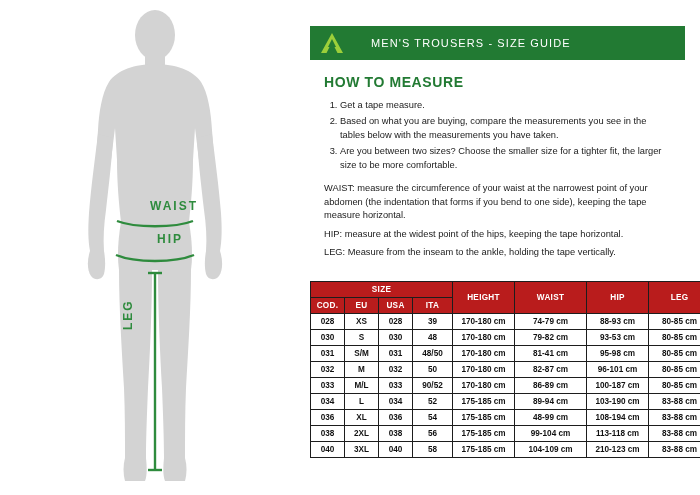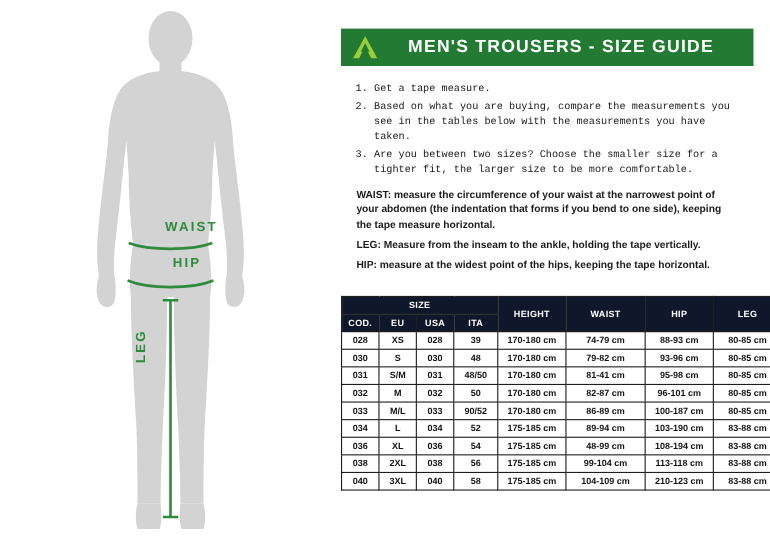--- a/index.html
+++ b/index.html
@@ -66,22 +66,22 @@
     box-sizing: border-box;
   }
   .logo-mark {
     width: 24px;
     height: 22px;
     margin-right: 10px;
     flex: 0 0 auto;
   }
   .title-text {
     color: #ffffff;
-    font-weight: bold;
-    font-size: 16px;
+    font-weight: normal;
+    font-size: 11px;
     letter-spacing: 1.1px;
     padding-left: 17px;
   }
 
   .howto {
     padding: 14px 14px 10px 14px;
     box-sizing: border-box;
   }
   .howto-title {
     color: #227a33;
@@ -92,49 +92,47 @@
   }
   ol.steps {
     margin: 0 0 10px 0;
     padding-left: 16px;
     font-size: 9.3px;
     color: #1a1a1a;
     line-height: 1.45;
   }
   ol.steps li {
     margin-bottom: 3px;
-    font-family: Liberation Mono, monospace;
   }
   .defs p {
     margin: 0 0 5px 0;
     font-size: 9.3px;
     color: #1a1a1a;
     line-height: 1.45;
-    font-weight: bold;
   }
 
   
   table.size-table {
     border-collapse: collapse;
     width: 375px;
     table-layout: fixed;
     margin-top: 6px;
   }
   table.size-table th,
   table.size-table td {
     border: 1px solid #1d1d1d;
     text-align: center;
     font-size: 8.2px;
     color: #111111;
     height: 15px;
     padding: 0;
     font-weight: normal;
   }
   table.size-table thead th {
-    background: #0f172a;
+    background: #b91c1c;
     color: #ffffff;
     font-weight: bold;
     letter-spacing: 0.3px;
     border-color: #1d1d1d;
   }
   table.size-table tbody td {
     background: #ffffff;
   }
   table.size-table tbody td.b {
     font-weight: bold;
@@ -214,29 +212,30 @@
 
     <div class="title-bar">
       <svg class="logo-mark" viewBox="0 0 24 22">
         <path d="M12 1 L23 21 L17.5 21 L12 10 L6.5 21 L1 21 Z" fill="#9ccf3a"></path>
         <path d="M12 7 L16 15 L8 15 Z" fill="#227a33"></path>
       </svg>
       <div class="title-text">MEN'S TROUSERS - SIZE GUIDE</div>
     </div>
 
     <div class="howto">
+      <div class="howto-title">HOW TO MEASURE</div>
       <ol class="steps">
         <li>Get a tape measure.</li>
         <li>Based on what you are buying, compare the measurements you see in the tables below with the measurements you have taken.</li>
         <li>Are you between two sizes? Choose the smaller size for a tighter fit, the larger size to be more comfortable.</li>
       </ol>
       <div class="defs">
         <p>WAIST: measure the circumference of your waist at the narrowest point of your abdomen (the indentation that forms if you bend to one side), keeping the tape measure horizontal.</p>
+        <p>HIP: measure at the widest point of the hips, keeping the tape horizontal.</p>
         <p>LEG: Measure from the inseam to the ankle, holding the tape vertically.</p>
-        <p>HIP: measure at the widest point of the hips, keeping the tape horizontal.</p>
       </div>
     </div>
 
     <table class="size-table">
       <colgroup>
         <col class="col-cod">
           <col class="col-eu">
           <col class="col-usa">
           <col class="col-ita">
         <col class="col-h">
@@ -270,21 +269,21 @@
           <td class="b">88-93 cm</td>
           <td class="b">80-85 cm</td>
         </tr>
         <tr>
           <td class="b">030</td>
           <td class="b">S</td>
           <td class="b">030</td>
           <td class="b">48</td>
           <td class="b">170-180 cm</td>
           <td class="b">79-82 cm</td>
-          <td class="b">93-96 cm</td>
+          <td class="b">93-53 cm</td>
           <td class="b">80-85 cm</td>
         </tr>
         <tr>
           <td class="b">031</td>
           <td class="b">S/M</td>
           <td class="b">031</td>
           <td class="b">48/50</td>
           <td class="b">170-180 cm</td>
           <td class="b">81-41 cm</td>
           <td class="b">95-98 cm</td>

